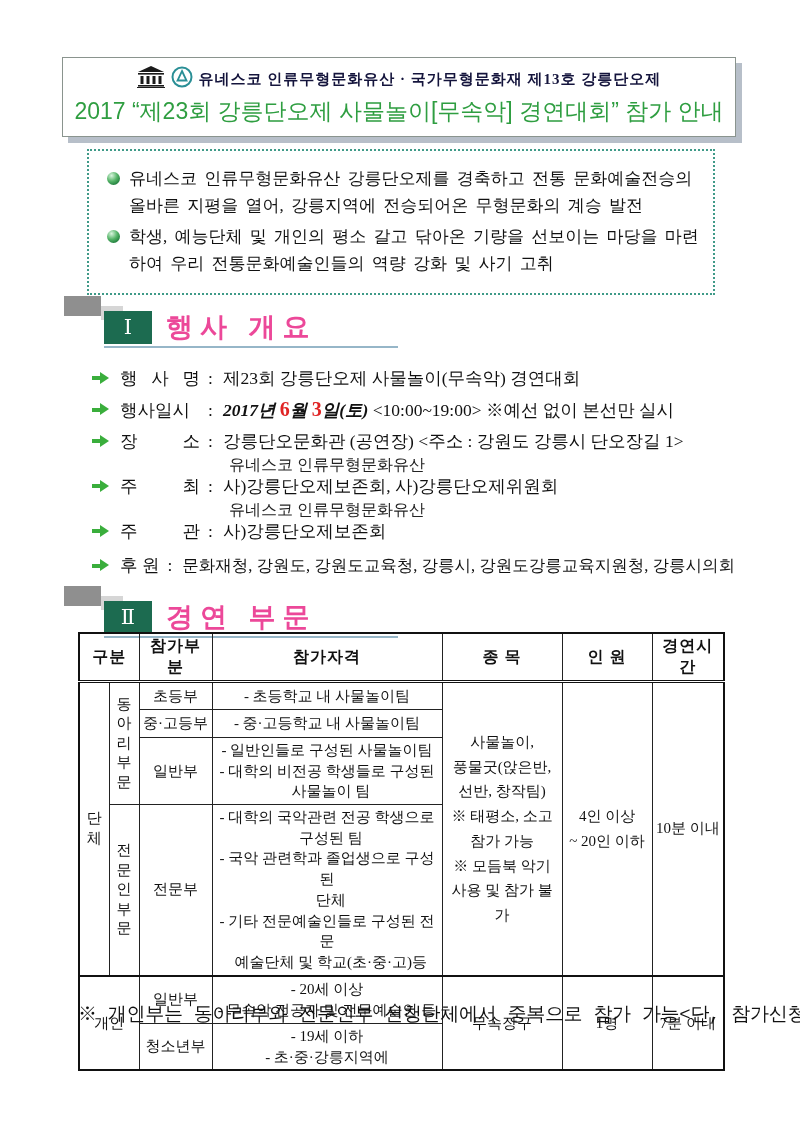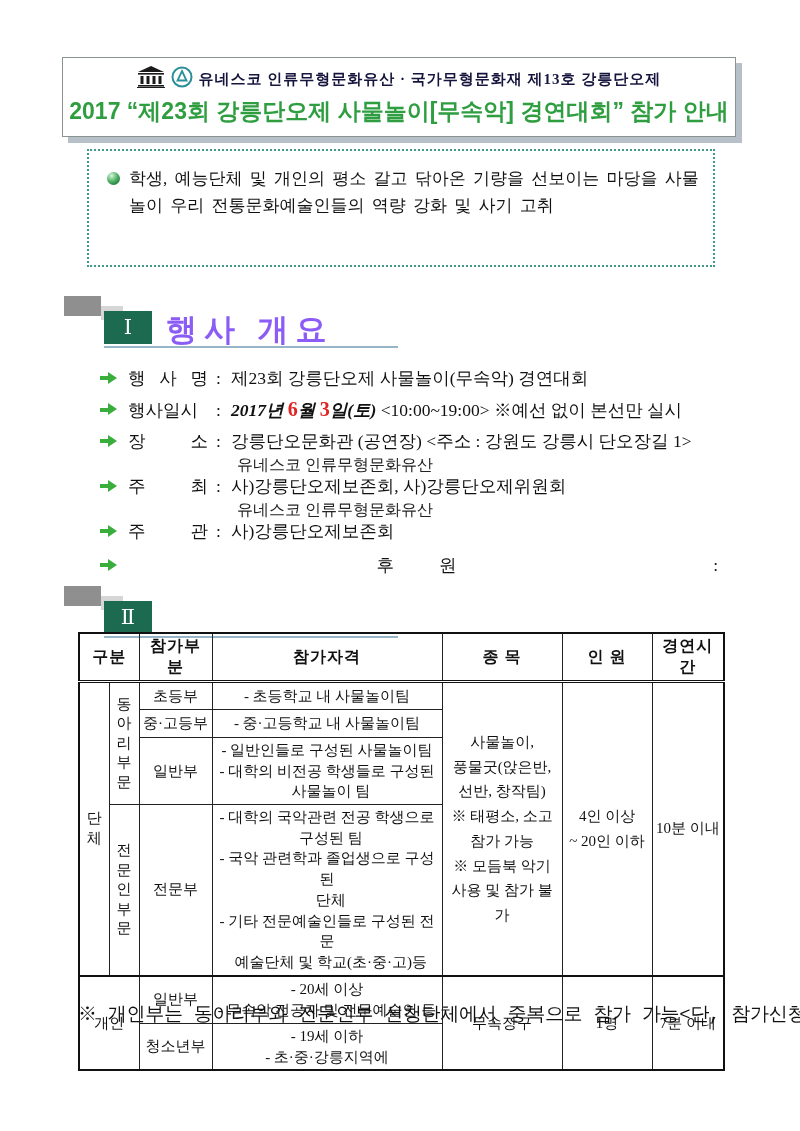--- a/index.html
+++ b/index.html
@@ -5,45 +5,45 @@
   * { margin:0; padding:0; box-sizing:border-box; }
   html,body { background:#ffffff; }
   body { width:800px; height:1131px; position:relative; font-family:"Liberation Serif","DejaVu Serif",serif; color:#111; }
   .page { position:absolute; inset:0;padding-left:12px; }
 
   
   .title-box { position:absolute; left:62px; top:57px; width:674px; background:#fff;
     border:1px solid #8a948e; box-shadow:6px 6px 0 #b7bfc9; text-align:center; padding:8px 4px 9px; }
   .title-line1 { font-size:15px; font-weight:bold; color:#14143c; letter-spacing:1px;
     display:flex; align-items:center; justify-content:center; gap:6px; }
-  .title-line2 { margin-top:4px; font-size:23px; font-weight:bold; color:#2f9e41;
+  .title-line2 { margin-top:4px; font-size:23px; font-weight:normal; color:#2f9e41;
     font-family:"Liberation Sans","DejaVu Sans",sans-serif; letter-spacing:0px; }
   .icon-building { display:inline-block; }
   .icon-emblem { display:inline-block; }
 
   
   .purpose-box { position:absolute; left:87px; top:149px; width:628px; min-height:118px;
     border:2px dotted #3f9a88; padding:14px 14px 12px 16px; }
   .purpose-item { display:flex; align-items:flex-start; font-size:17px; line-height:27px; margin-bottom:4px; }
   .sphere { flex:0 0 13px; width:13px; height:13px; border-radius:50%; margin:7px 9px 0 2px;
     background:radial-gradient(circle at 35% 28%, #d9f5de, #55b468 45%, #1d7a3a 80%, #135427); }
   .purpose-text { flex:1; word-spacing:3px; }
 
   
   .section-hdr { position:absolute; left:62px; width:360px; height:58px; }
   .deco-dark { position:absolute; left:2px; top:0; width:37px; height:20px; background:#8f8f8f; }
   .deco-light { position:absolute; left:39px; top:10px; width:22px; height:14px; background:#d6d6d6; }
   .roman-box { position:absolute; left:42px; top:15px; width:48px; height:33px; background:#1c6b50;
     color:#fff; font-size:21px; text-align:center; line-height:33px; }
-  .sec-title { position:absolute; left:104px; top:13px; font-size:31px; font-weight:bold;
-    color:#8b5cf6; letter-spacing:7px; font-family:"Liberation Sans","DejaVu Sans",sans-serif; }
+  .sec-title { position:absolute; left:104px; top:13px; font-size:27px; font-weight:bold;
+    color:#ec4899; letter-spacing:7px; font-family:"Liberation Sans","DejaVu Sans",sans-serif; }
   .sec-underline { position:absolute; left:42px; top:50px; width:294px; height:2px; background:#96b6c8; }
 
   
-  .ev-list { position:absolute; left:100px; top:363px; width:628px; font-size:17.5px; }
+  .ev-list { position:absolute; left:92px; top:363px; width:628px; font-size:17.5px; }
   .ev-item { display:flex; align-items:baseline; line-height:30px; margin-bottom:1px; white-space:nowrap; }
   .arrow { position:relative; flex:0 0 18px; width:18px; height:13px; margin-right:10px; align-self:center; }
   .arrow::before { content:""; position:absolute; left:0; top:4.5px; width:8px; height:4px; background:#3aae3c; }
   .arrow::after { content:""; position:absolute; left:8px; top:0; width:0; height:0;
     border-left:9px solid #3aae3c; border-top:6.5px solid transparent; border-bottom:6.5px solid transparent; }
   .ev-label { display:inline-block; width:80px; text-align:justify; text-align-last:justify; }
   .ev-colon { display:inline-block; margin:0 10px 0 8px; }
   .dt-bold { font-weight:bold;font-style:italic; }
   .dt-red { color:#e02424; font-weight:bold; font-size:20px; }
   .mt-sup { margin-top:15px; }
@@ -93,21 +93,25 @@
         </svg>
       </span>
       <span>유네스코 인류무형문화유산 · 국가무형문화재 제13호 강릉단오제</span>
     </div>
     <div class="title-line2">2017 “제23회 강릉단오제 사물놀이[무속악] 경연대회” 참가 안내</div>
   </div>
 
   <div class="purpose-box">
     <div class="purpose-item">
       <span class="sphere"></span>
-      <span class="purpose-text">학생, 예능단체 및 개인의 평소 갈고 닦아온 기량을 선보이는 마당을 사물놀이 우리 전통문화예술인들의 역량 강화 및 사기 고취</span>
+      <span class="purpose-text">유네스코 인류무형문화유산 강릉단오제를 경축하고 전통 문화예술전승의 올바른 지평을 열어, 강릉지역에 전승되어온 무형문화의 계승 발전</span>
+    </div>
+    <div class="purpose-item">
+      <span class="sphere"></span>
+      <span class="purpose-text">학생, 예능단체 및 개인의 평소 갈고 닦아온 기량을 선보이는 마당을 마련하여 우리 전통문화예술인들의 역량 강화 및 사기 고취</span>
     </div>
   </div>
 
   <div class="section-hdr" style="top:296px;">
     <div class="deco-dark"></div>
     <div class="deco-light"></div>
     <div class="roman-box">Ⅰ</div>
     <div class="sec-title">행사 개요</div>
     <div class="sec-underline"></div>
   </div>
@@ -152,31 +156,33 @@
 
     <div class="ev-item mt-sup">
       <span class="arrow"></span>
       <span class="ev-label">주 관</span>
       <span class="ev-colon">:</span>
       <span>
         <span class="org-wrap"><span class="org-sup">유네스코 인류무형문화유산</span><span>사)강릉단오제보존회</span></span>
       </span>
     </div>
 
-    <div class="ev-item" style="margin-top:4px;justify-content:space-between;">
+    <div class="ev-item" style="margin-top:4px;">
       <span class="arrow"></span>
       <span class="ev-label">후 원</span>
       <span class="ev-colon">:</span>
+      <span style="font-size:16.5px;">문화재청, 강원도, 강원도교육청, 강릉시, 강원도강릉교육지원청, 강릉시의회</span>
     </div>
   </div>
 
   <div class="section-hdr" style="top:586px;">
     <div class="deco-dark"></div>
     <div class="deco-light"></div>
     <div class="roman-box">Ⅱ</div>
+    <div class="sec-title">경연 부문</div>
     <div class="sec-underline"></div>
   </div>
 
   <table class="comp-table">
     <colgroup>
       <col style="width:30px">
         <col style="width:30px">
         <col style="width:73px">
       <col style="width:230px">
         <col style="width:120px">

